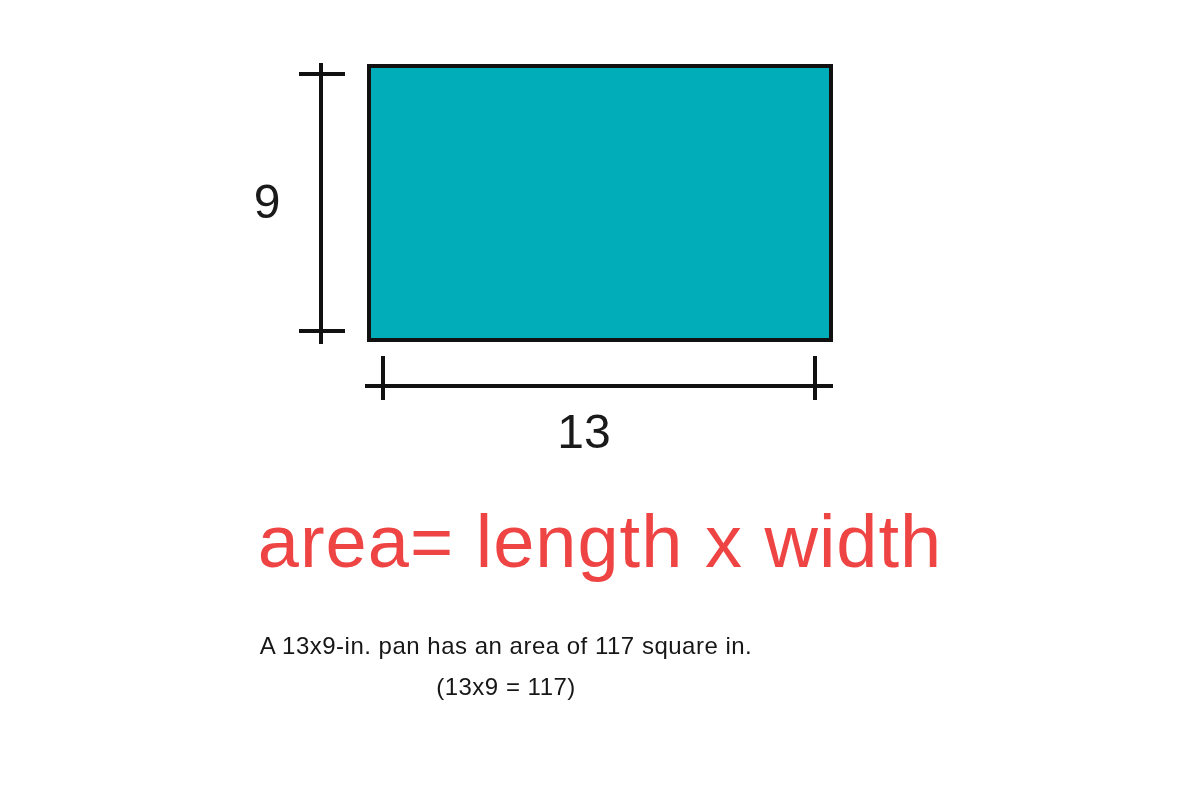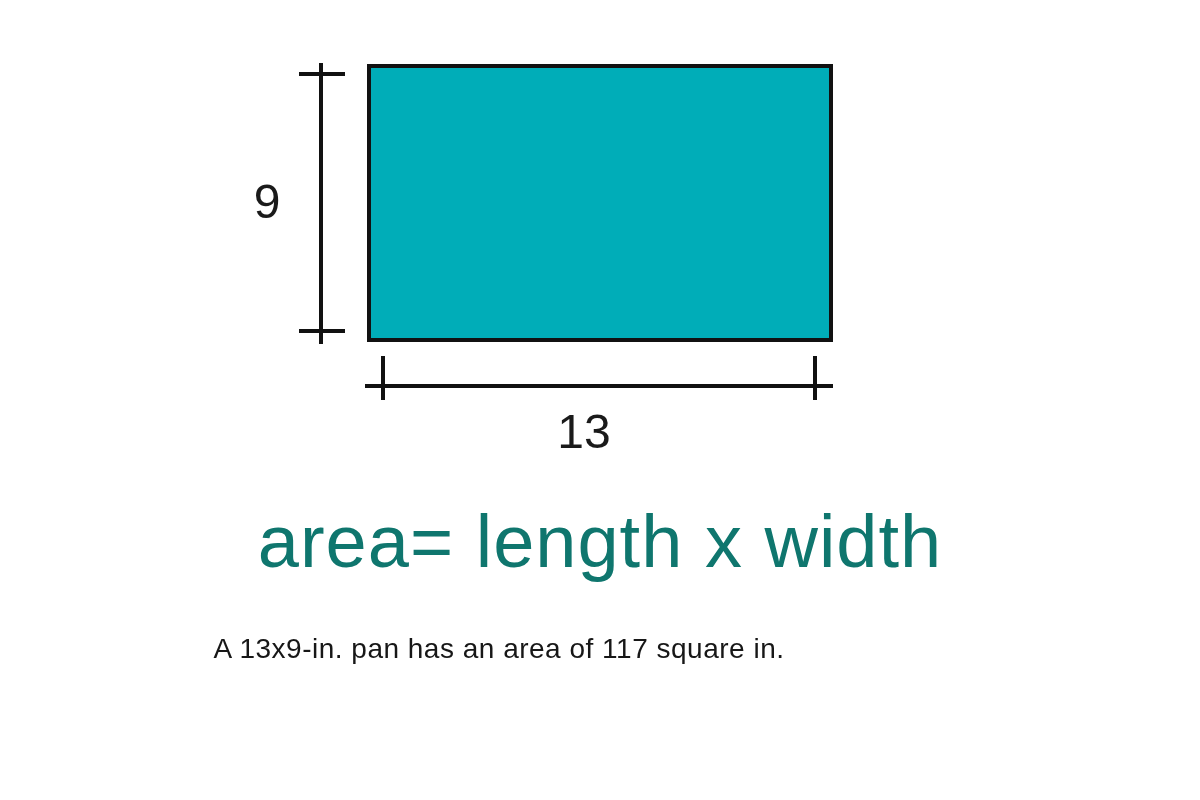--- a/index.html
+++ b/index.html
@@ -46,33 +46,33 @@
   }
   .label-height { left: 237px; top: 178px; width: 60px; }
   .label-width  { left: 539px; top: 408px; width: 90px; }
   
   .formula {
     position: absolute;
     left: 0;
     top: 503px;
     width: 1200px;
     text-align: center;
-    color: #0f766e;
+    color: #ef4444;
     font-size: 74px;
     letter-spacing: 1px;
     line-height: 1.05;
   }
   
   .caption {
     position: absolute;
-    left: 5px;
+    left: 12px;
     width: 988px;
     text-align: center;
     color: #171717;
-    font-size: 28px;
+    font-size: 24px;
     letter-spacing: 0.5px;
     line-height: 1.2;
   }
   .caption-1 { top: 632px; }
   .caption-2 { top: 673px; }
 </style>
 </head>
 <body>
 
 <div class="canvas">
@@ -88,14 +88,15 @@
   <div class="dim h-tick-right" style="background: rgb(17, 17, 17);"></div>
 
   <div class="dim-label label-height">9</div>
 
   <div class="dim-label label-width">13</div>
 
   <div class="formula">area= length x width</div>
 
   <div class="caption caption-1">A 13x9-in. pan has an area of 117 square in.</div>
 
+  <div class="caption caption-2">(13x9 = 117)</div>
 
 </div>
 
 </body></html>

